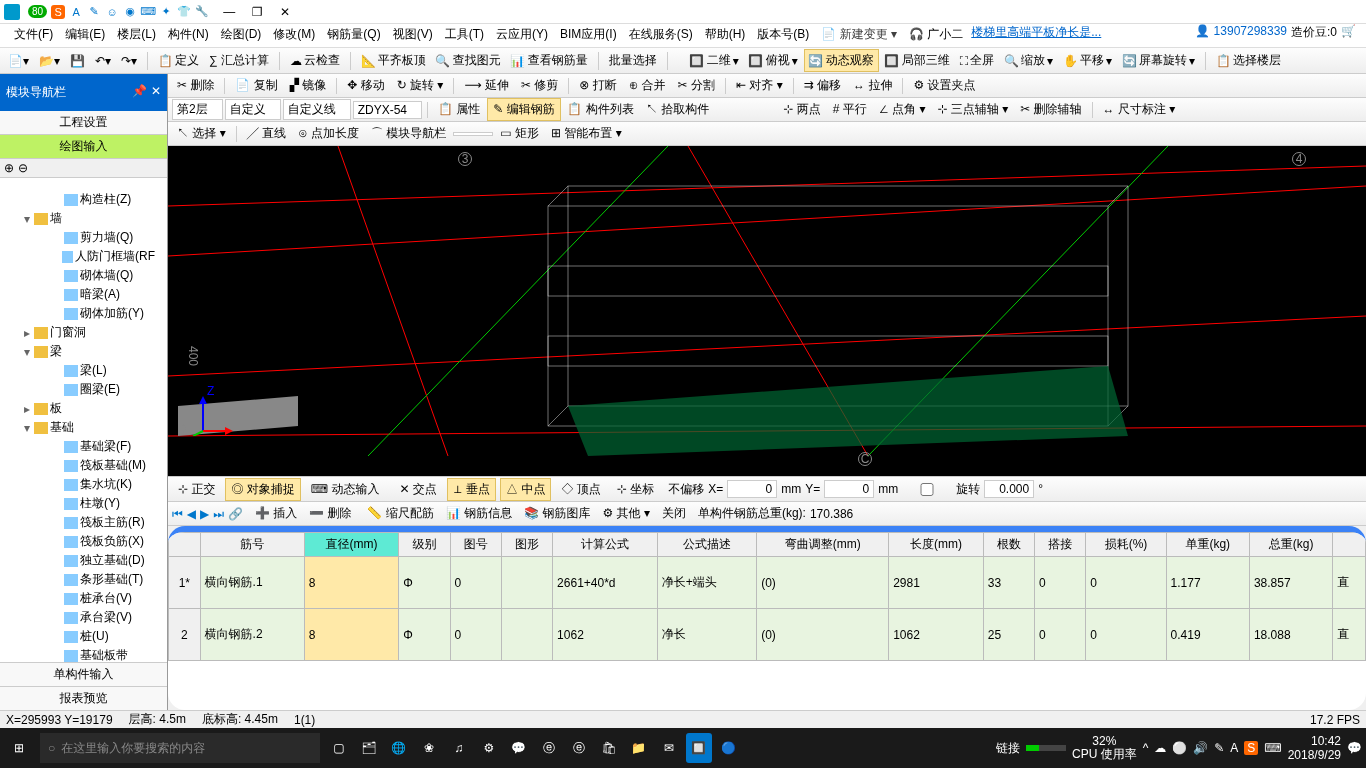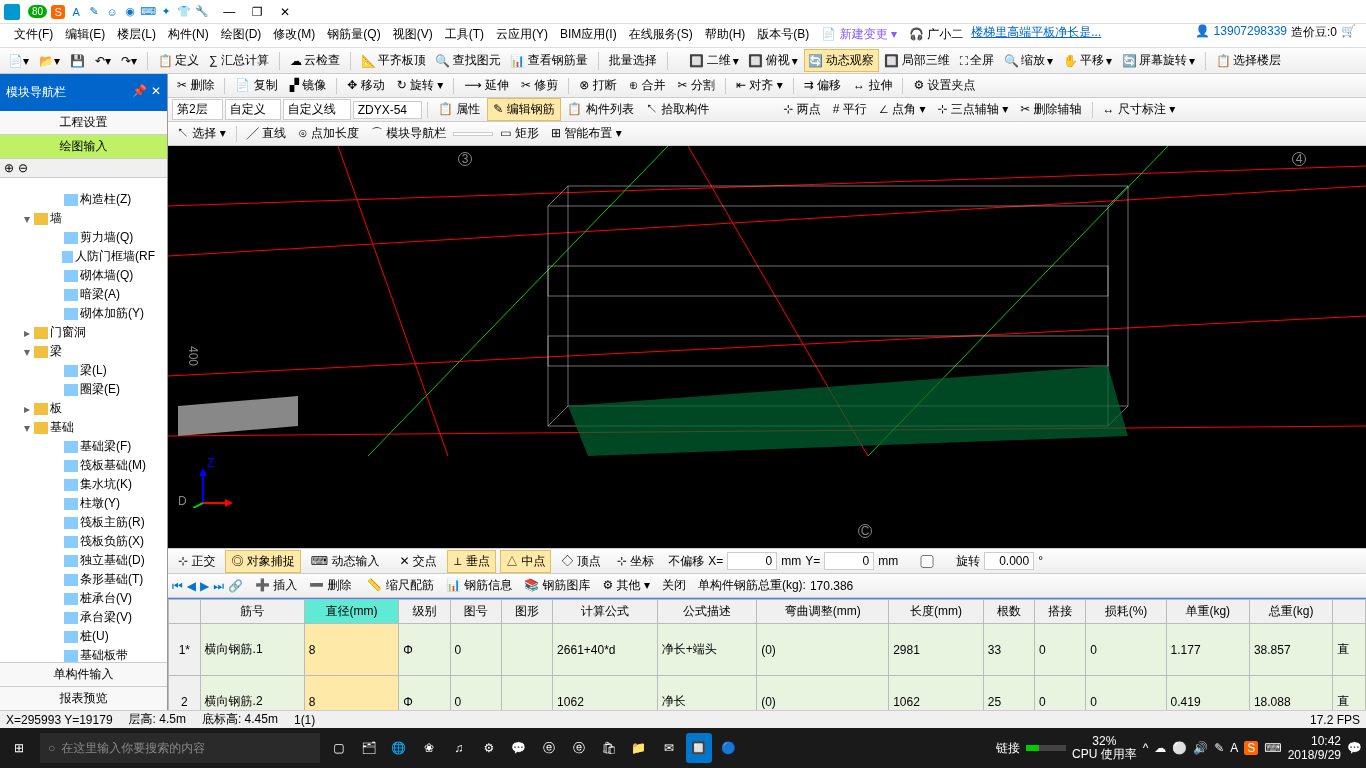--- a/index.html
+++ b/index.html
@@ -46,21 +46,21 @@
 .viewport .panel label { display: flex; align-items: center; gap: 4px; font-size: 12px; }
 .viewport .grid-num { position: absolute; color: #888; font-size: 12px; border: 1px solid #888; border-radius: 50%; width: 14px; height: 14px; text-align: center; line-height: 12px; }
 .axis-widget { position: absolute; left: 25px; bottom: 40px; width: 40px; height: 40px; }
 .axis-widget .z { color: #00f; position: absolute; top: -12px; left: 14px; }
 .snapbar { height: 26px; background: linear-gradient(#fdfdfd,#eee); display: flex; align-items: center; padding: 0 4px; gap: 4px; border-top: 1px solid #ccc; border-bottom: 1px solid #ccc; font-size: 12px; }
 .snapbar .btn { padding: 2px 5px; cursor: pointer; border: 1px solid transparent; }
 .snapbar .btn.active { background: #ffe9a8; border: 1px solid #e0c060; }
 .snapbar input { width: 50px; text-align: right; border: 1px solid #ccc; padding: 1px 4px; }
 .rebarbar { height: 24px; background: linear-gradient(#fdfdfd,#eee); display: flex; align-items: center; padding: 0 4px; gap: 4px; border-bottom: 1px solid #ccc; font-size: 12px; }
 .rebarbar .btn { padding: 2px 4px; cursor: pointer; }
-.tablewrap { height: 112px; overflow: auto; background: #fff; border-top: 1px solid #3b82f6; }
+.tablewrap { height: 184px; overflow: auto; background: #fff; border-top: 6px solid #3b82f6; border-radius: 17px; }
 table { border-collapse: collapse; width: 100%; font-size: 12px; }
 th, td { border: 1px solid #bbb; padding: 3px 4px; text-align: left; white-space: nowrap; }
 th { background: #f0f0f0; text-align: center; font-weight: normal; }
 th.hl { background: #5eead4; }
 td.hl { background: #ffe9a8; }
 td.row { background: #e8f4e0; }
 td.rowhdr { background: #f0f0f0; text-align: center; }
 .statusbar { height: 18px; background: #f0f0f0; display: flex; align-items: center; padding: 0 6px; gap: 16px; font-size: 11px; border-top: 1px solid #ccc; }
 .statusbar .sp { flex: 1; }
 .taskbar { height: 40px; background: #1a1a1a; display: flex; align-items: center; padding: 0 4px; gap: 6px; color: #fff; font-size: 11px; }
@@ -104,21 +104,21 @@
   <span class="menu-item">绘图(D)</span>
   <span class="menu-item">修改(M)</span>
   <span class="menu-item">钢筋量(Q)</span>
   <span class="menu-item">视图(V)</span>
   <span class="menu-item">工具(T)</span>
   <span class="menu-item">云应用(Y)</span>
   <span class="menu-item">BIM应用(I)</span>
   <span class="menu-item">在线服务(S)</span>
   <span class="menu-item">帮助(H)</span>
   <span class="menu-item">版本号(B)</span>
-  <span class="menu-item" style="color:#8b5cf6">📄 <span>新建变更</span> ▾</span>
+  <span class="menu-item" style="color:#404040">📄 <span>新建变更</span> ▾</span>
   <span class="menu-item">🎧 <span>广小二</span></span>
   <span class="link">楼梯里高端平板净长是...</span>
   <span class="spacer"></span>
   <span class="user">👤 <span>13907298339</span></span>
   <span>造价豆:0</span>
   <span>🛒</span>
 </div>
 
 <div class="toolbar">
   <span class="btn">📄▾</span>

